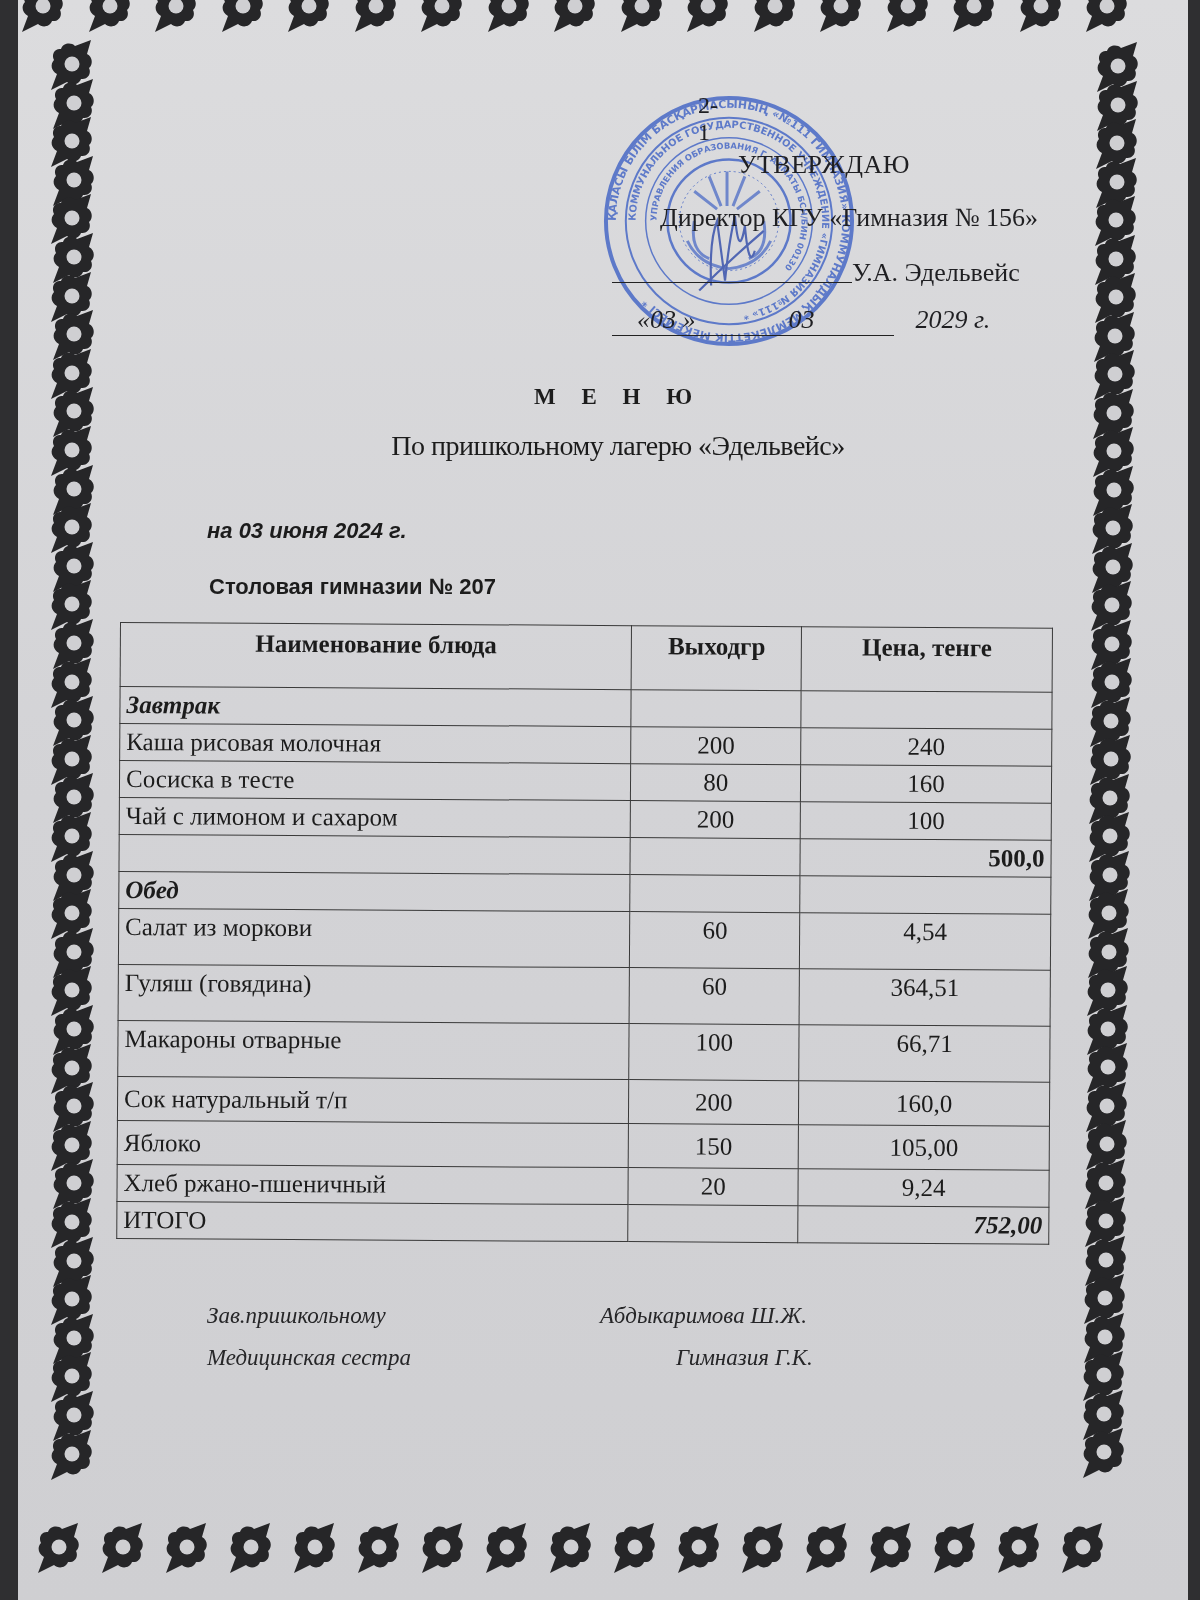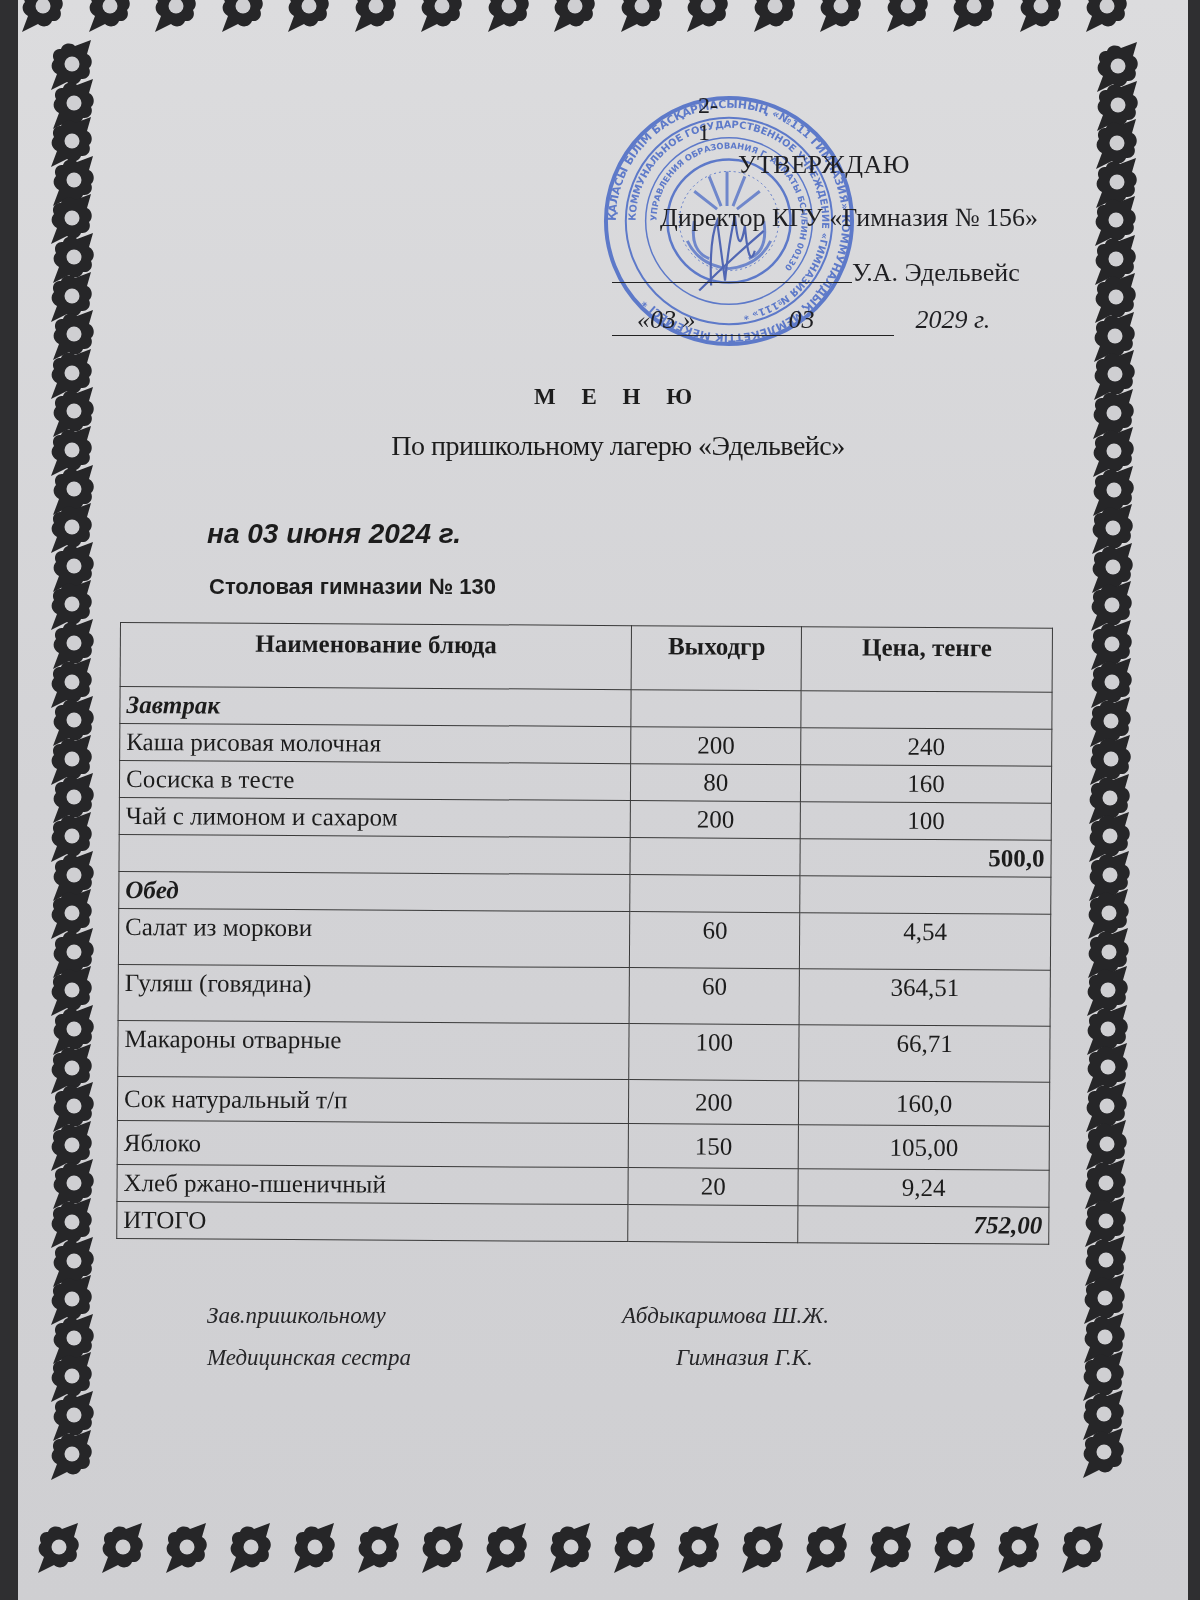--- a/index.html
+++ b/index.html
@@ -45,21 +45,21 @@
     .title {
       position: absolute; left: 0; top: 384px; width: 1236px;
       text-align: center; font-weight: bold; font-size: 23px; letter-spacing: 10px;
     }
     .subtitle {
       position: absolute; left: 0; top: 430px; width: 1236px;
       text-align: center; font-size: 28px; letter-spacing: -0.5px;
     }
     .date-line {
       position: absolute; left: 207px; top: 518px;
-      font-family: "Liberation Sans", sans-serif; font-size: 28px; font-weight: bold; font-style: italic;
+      font-family: "Liberation Sans", sans-serif; font-size: 22px; font-weight: bold; font-style: italic;
     }
     .canteen {
       position: absolute; left: 209px; top: 574px;
       font-family: "Liberation Sans", sans-serif; font-size: 22px; font-weight: bold;
     }
 
     table.menu {
       position: absolute; left: 120px; top: 622px;
       width: 933px; border-collapse: collapse;
       font-size: 25px; transform: rotate(0.35deg); transform-origin: left top;
@@ -782,21 +782,21 @@
     <span style="width:30px"></span>
     <span>03</span>
     <span style="width:38px"></span>
     <span>2029  г.</span>
   </div>
 </div>
 
 <div class="title">М Е Н Ю</div>
 <div class="subtitle">По пришкольному лагерю «Эдельвейс»</div>
 <div class="date-line">на 03 июня 2024 г.</div>
-<div class="canteen">Столовая гимназии № 130</div>
+<div class="canteen">Столовая гимназии № 207</div>
 
 <table class="menu">
   <colgroup>
       <col class="c1">
       <col class="c2">
       <col class="c3">
     </colgroup>
   <thead>
     <tr>
       <th>Наименование блюда</th>
@@ -867,15 +867,15 @@
     </tr>
     <tr class="r-std">
       <td>ИТОГО</td>
       <td></td>
       <td class="total">752,00</td>
     </tr>
   </tbody>
 </table>
 
 <div class="sign" style="left:207px;top:1303px">Зав.пришкольному</div>
-<div class="sign" style="left:622px;top:1303px">Абдыкаримова Ш.Ж.</div>
+<div class="sign" style="left:600px;top:1303px">Абдыкаримова Ш.Ж.</div>
 <div class="sign" style="left:207px;top:1345px">Медицинская сестра</div>
 <div class="sign" style="left:676px;top:1345px">Гимназия Г.К.</div>
 
 </body></html>

